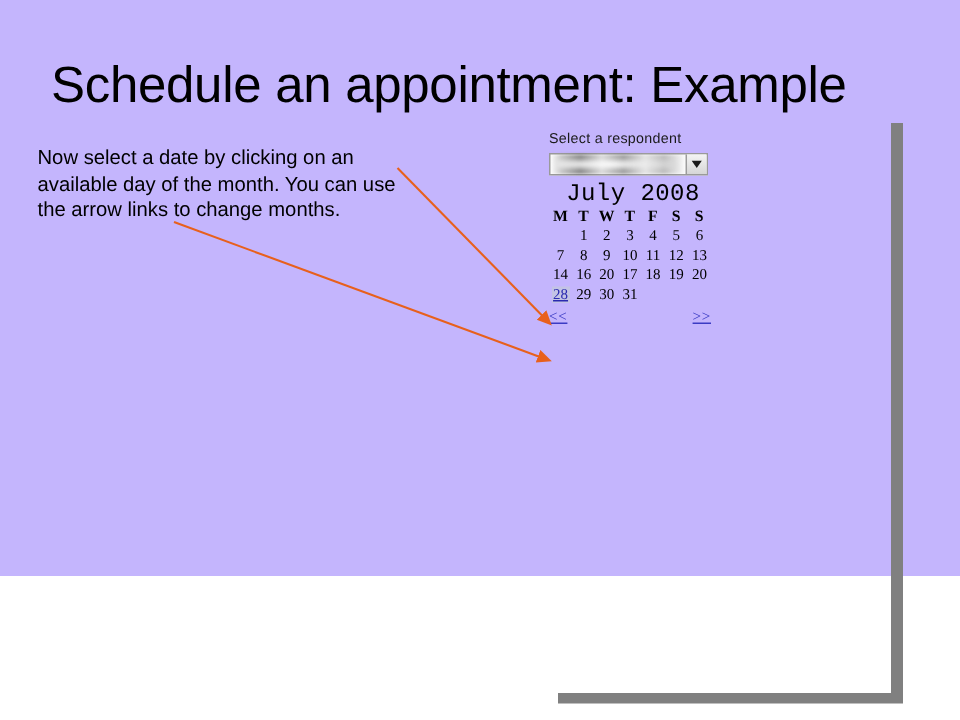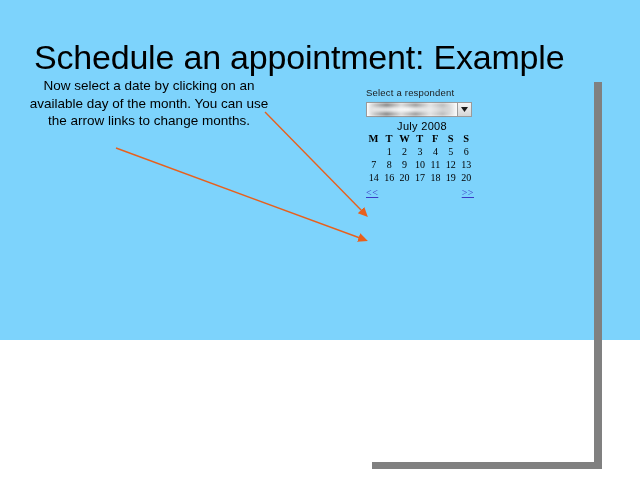--- a/index.html
+++ b/index.html
@@ -9,22 +9,22 @@
   body {
     width: 640px;
     height: 480px;
     background: #ffffff;
     font-family: "Liberation Sans", sans-serif;
     overflow: hidden;
   }
   #slide {
     position: relative;
     width: 640px;
-    height: 340px;
-    background: #7dd3fc;
+    height: 384px;
+    background: #c4b5fd;
   }
 
   
   #slide-title {
     position: absolute;
     left: 34px;
     top: 36px;
     width: 580px;
     font-family: "Liberation Sans", sans-serif;
     font-size: 34px;
@@ -32,27 +32,26 @@
     color: #000000;
     letter-spacing: -0.2px;
     white-space: nowrap;
     line-height: 42px;
   }
 
   
   #body-text {
     position: absolute;
     left: 25px;
-    top: 77px;
+    top: 96px;
     width: 248px;
     font-family: "Liberation Sans", sans-serif;
     font-size: 13.5px;
     color: #000000;
     line-height: 17.5px;
-    text-align: center;
   }
 
   
   #shadow-right {
     position: absolute;
     left: 594px;
     top: 82px;
     width: 8px;
     height: 381px;
     background: #808080;
@@ -128,22 +127,22 @@
     border-left: 1px solid #9a9a9a;
     background: linear-gradient(to bottom, #f4f4f4, #d6d6d6);
     display: flex;
     align-items: center;
     justify-content: center;
   }
   #respondent-arrow-btn svg { display: block; }
 
   #month-title {
     text-align: center;
-    font-family: Liberation Sans, sans-serif;
-    font-size: 11px;
+    font-family: Liberation Mono, monospace;
+    font-size: 16px;
     color: #000000;
     margin-top: 3px;
     margin-bottom: 1px;
     letter-spacing: 0.3px;
   }
 
   table#calendar-grid {
     border-collapse: collapse;
     width: 108px;
     font-family: "Liberation Serif", serif;
@@ -257,20 +256,29 @@
           <td>13</td>
         </tr>
         <tr>
           <td>14</td>
           <td>16</td>
           <td>20</td>
           <td>17</td>
           <td>18</td>
           <td>19</td>
           <td>20</td>
+        </tr>
+        <tr>
+          <td class="selected"><span>28</span></td>
+          <td>29</td>
+          <td>30</td>
+          <td>31</td>
+          <td class="empty"></td>
+          <td class="empty"></td>
+          <td class="empty"></td>
         </tr>
       </tbody>
     </table>
 
     <div id="calendar-nav">
       <a href="#">&lt;&lt;</a>
       <a href="#">&gt;&gt;</a>
     </div>
   </div>
 

